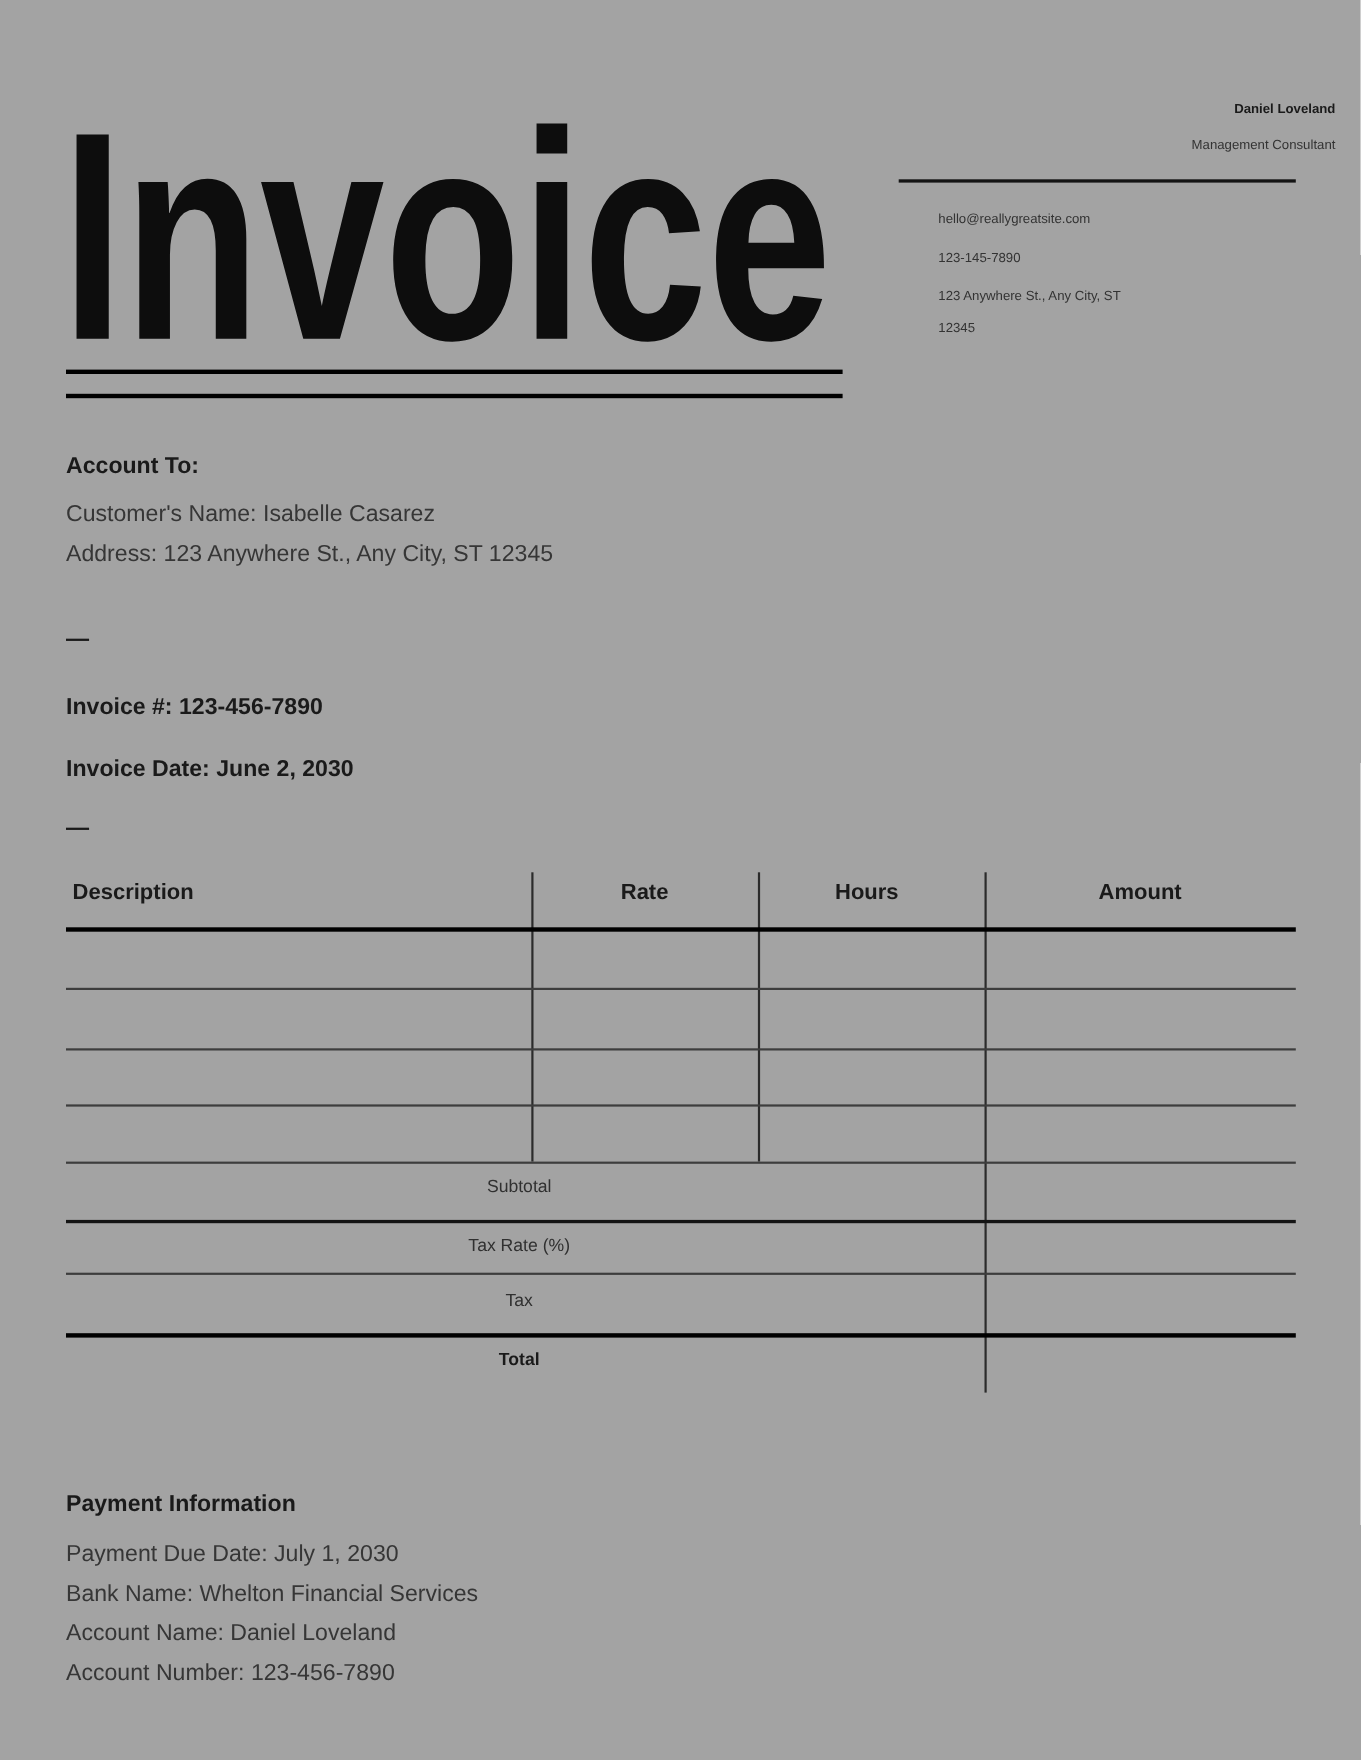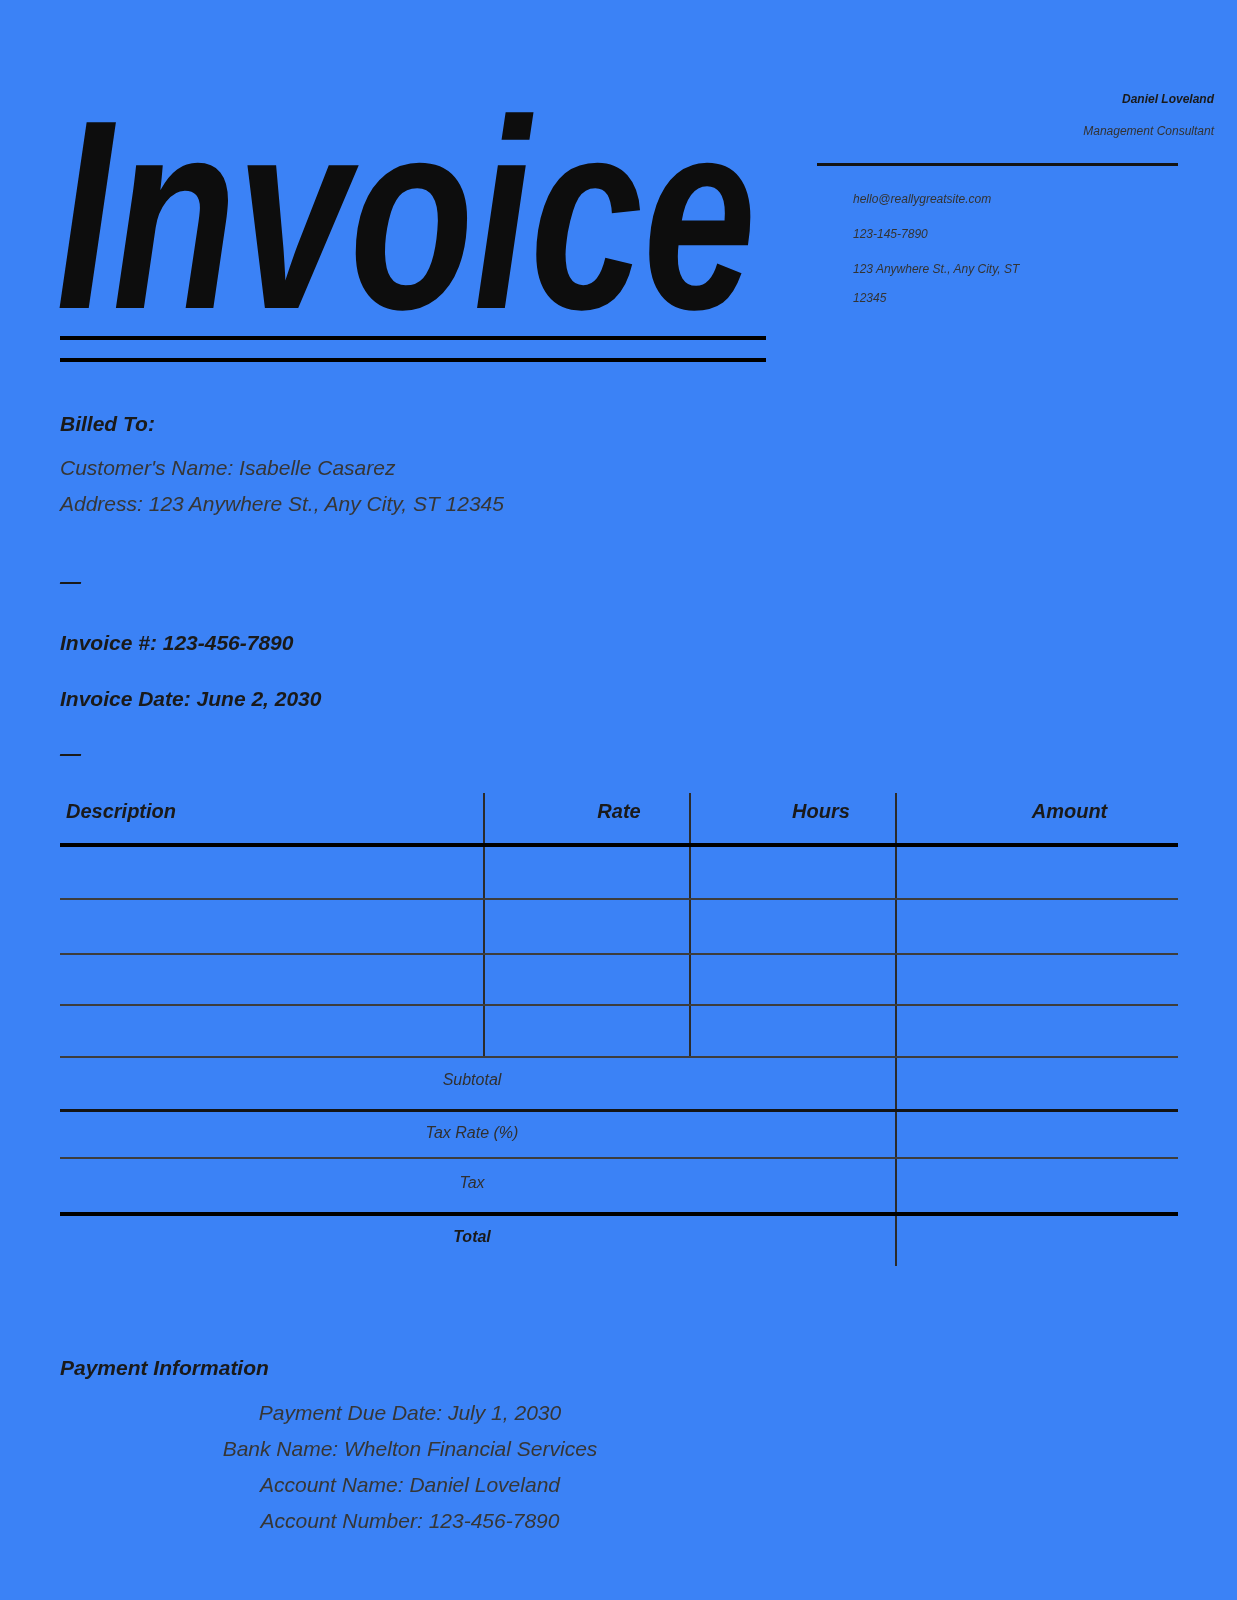--- a/index.html
+++ b/index.html
@@ -1,25 +1,25 @@
 <!DOCTYPE html>
 <html><head>
 <meta charset="utf-8">
 <style>
   html,body{margin:0;padding:0;background:#fff;}
   .page{
-    position:relative;width:1237px;height:1600px;background:#3b82f6;overflow:hidden;
-    font-family:"Liberation Sans","DejaVu Sans",sans-serif;color:#2e2e2e;font-style:italic;
+    position:relative;width:1237px;height:1600px;background:#a3a3a3;overflow:hidden;
+    font-family:"Liberation Sans","DejaVu Sans",sans-serif;color:#2e2e2e;
   }
   .abs{position:absolute;}
   .txt{font-size:21px;line-height:36px;color:#363636;}
   .bold{font-weight:bold;color:#1a1a1a;}
   .sm{font-size:12px;line-height:23px;margin-left:36px;}
   .right{text-align:right;}
-  .center{text-align:center;padding-left:33px;}
+  .center{text-align:center;}
   .hline{position:absolute;background:#3d3d3d;}
   .vline{position:absolute;background:#2b2b2b;width:2px;}
   .black{background:#000000;}
   .darker{background:#141414;}
   .dash{font-size:21px;font-weight:bold;color:#1a1a1a;letter-spacing:0;}
   .summary-label{
     position:absolute;left:60px;width:824px;text-align:center;
     font-size:16px;color:#303030;
   }
   .th{position:absolute;font-size:20px;font-weight:bold;color:#1a1a1a;}
@@ -40,21 +40,21 @@
   <div class="hline black" style="left:60px;top:358px;width:706px;height:4px;"></div>
 
   <div class="abs sm bold right" style="left:817px;top:88px;width:361px;">Daniel Loveland</div>
   <div class="abs sm right" style="left:817px;top:120px;width:361px;color:#333;">Management Consultant</div>
   <div class="hline darker" style="left:817px;top:163px;width:361px;height:3px;"></div>
   <div class="abs sm" style="left:817px;top:188px;width:361px;color:#333;">hello@reallygreatsite.com</div>
   <div class="abs sm" style="left:817px;top:223px;width:361px;color:#333;">123-145-7890</div>
   <div class="abs sm" style="left:817px;top:258px;width:361px;color:#333;">123 Anywhere St., Any City, ST</div>
   <div class="abs sm" style="left:817px;top:287px;width:361px;color:#333;">12345</div>
 
-  <div class="abs txt bold" style="left:60px;top:406px;">Billed To:</div>
+  <div class="abs txt bold" style="left:60px;top:406px;">Account To:</div>
   <div class="abs txt" style="left:60px;top:450px;width:700px;">
     <div>Customer's Name: Isabelle Casarez</div>
     <div>Address: 123 Anywhere St., Any City, ST 12345</div>
   </div>
   <div class="abs dash" style="left:60px;top:569px;">—</div>
 
   <div class="abs txt bold" style="left:60px;top:625px;">Invoice #: 123-456-7890</div>
   <div class="abs txt bold" style="left:60px;top:681px;">Invoice Date: June 2, 2030</div>
   <div class="abs dash" style="left:60px;top:741px;">—</div>
 
@@ -80,20 +80,20 @@
 
     <div class="abs" style="left:60px;top:845px;width:1118px;height:211px;"></div>
 
     <div class="summary-label" style="top:1071px;">Subtotal</div>
     <div class="summary-label" style="top:1124px;">Tax Rate (%)</div>
     <div class="summary-label" style="top:1174px;">Tax</div>
     <div class="summary-label bold" style="top:1228px;font-weight:bold;color:#1a1a1a;">Total</div>
   </div>
 
   <div class="abs txt bold" style="left:60px;top:1350px;">Payment Information</div>
-  <div class="abs txt" style="left:60px;top:1395px;width:700px;text-align:center;">
+  <div class="abs txt" style="left:60px;top:1395px;width:700px;">
     <div>Payment Due Date: July 1, 2030</div>
     <div>Bank Name: Whelton Financial Services</div>
     <div>Account Name: Daniel Loveland</div>
     <div>Account Number: 123-456-7890</div>
   </div>
 
 </div>
 
 </body></html>

